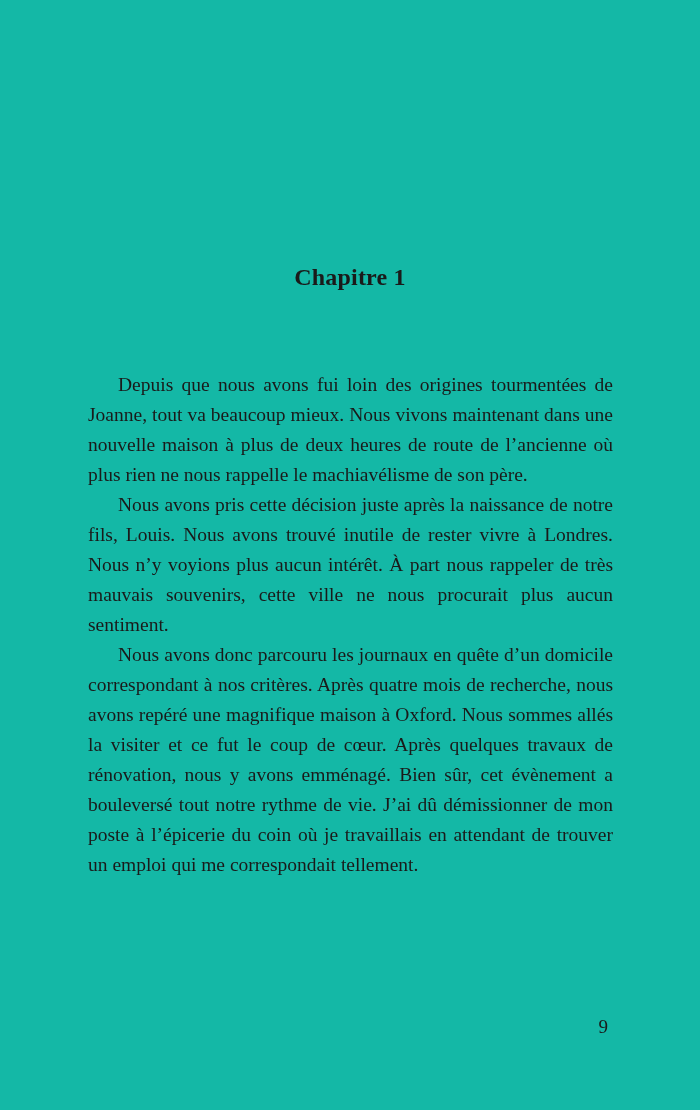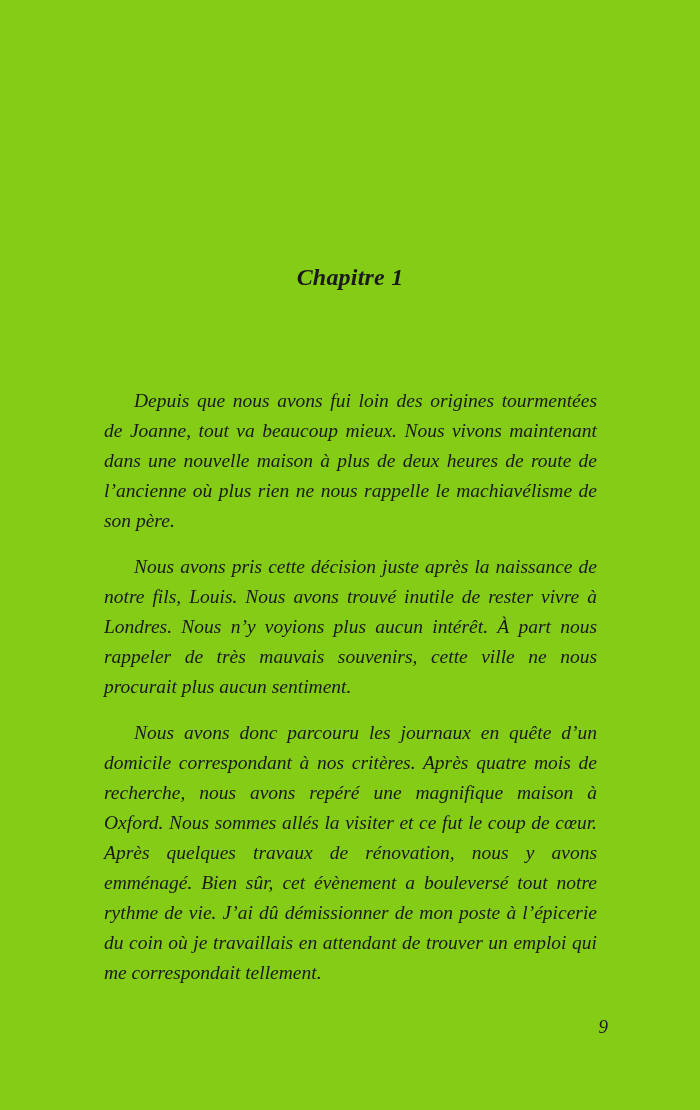--- a/index.html
+++ b/index.html
@@ -4,26 +4,25 @@
 <style>
   html, body {
     margin: 0;
     padding: 0;
     background: #ffffff;
   }
   .book-page {
     position: relative;
     width: 700px;
     height: 1110px;
-    background: #84cc16;
+    background: #14b8a6;
     font-family: "Liberation Serif", "DejaVu Serif", serif;
     color: #1a1a1a;
     box-sizing: border-box;
     overflow: hidden;
-    font-style: italic;
   }
   .chapter-heading {
     position: absolute;
     top: 248px;
     left: 0;
     width: 100%;
     text-align: center;
     font-size: 24px;
     font-weight: bold;
     letter-spacing: 0.2px;
@@ -32,21 +31,21 @@
     position: absolute;
     top: 370px;
     left: 88px;
     width: 525px;
     font-size: 19.5px;
     line-height: 30px;
     text-align: justify;
     text-justify: inter-word;
   }
   .text-block p {
-    margin: 16px;
+    margin: 0;
     padding: 0;
     text-indent: 30px;
   }
   .page-number {
     position: absolute;
     top: 1016px;
     right: 92px;
     font-size: 19px;
   }
 </style>

